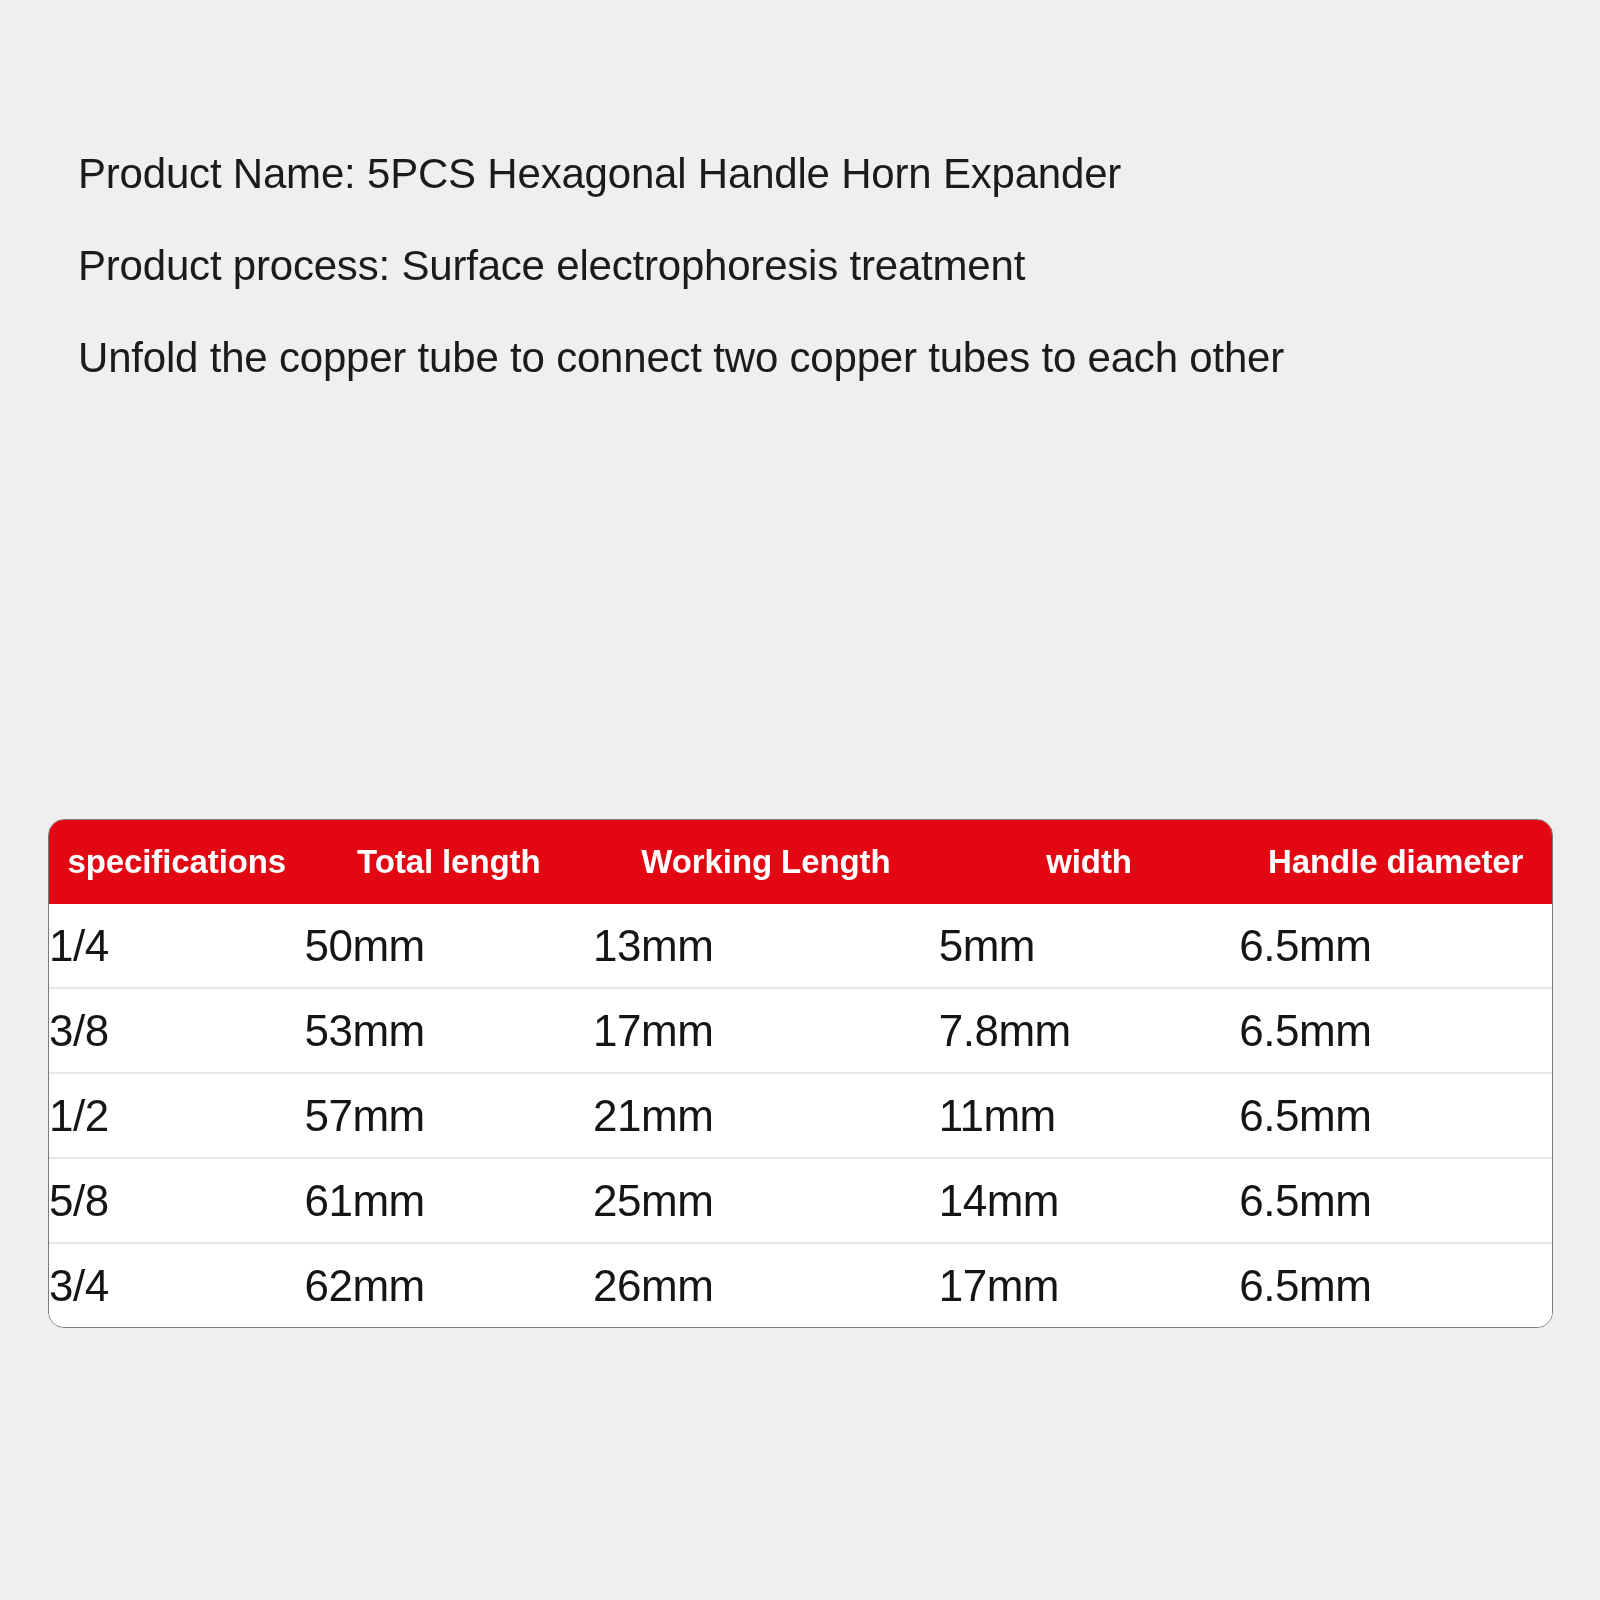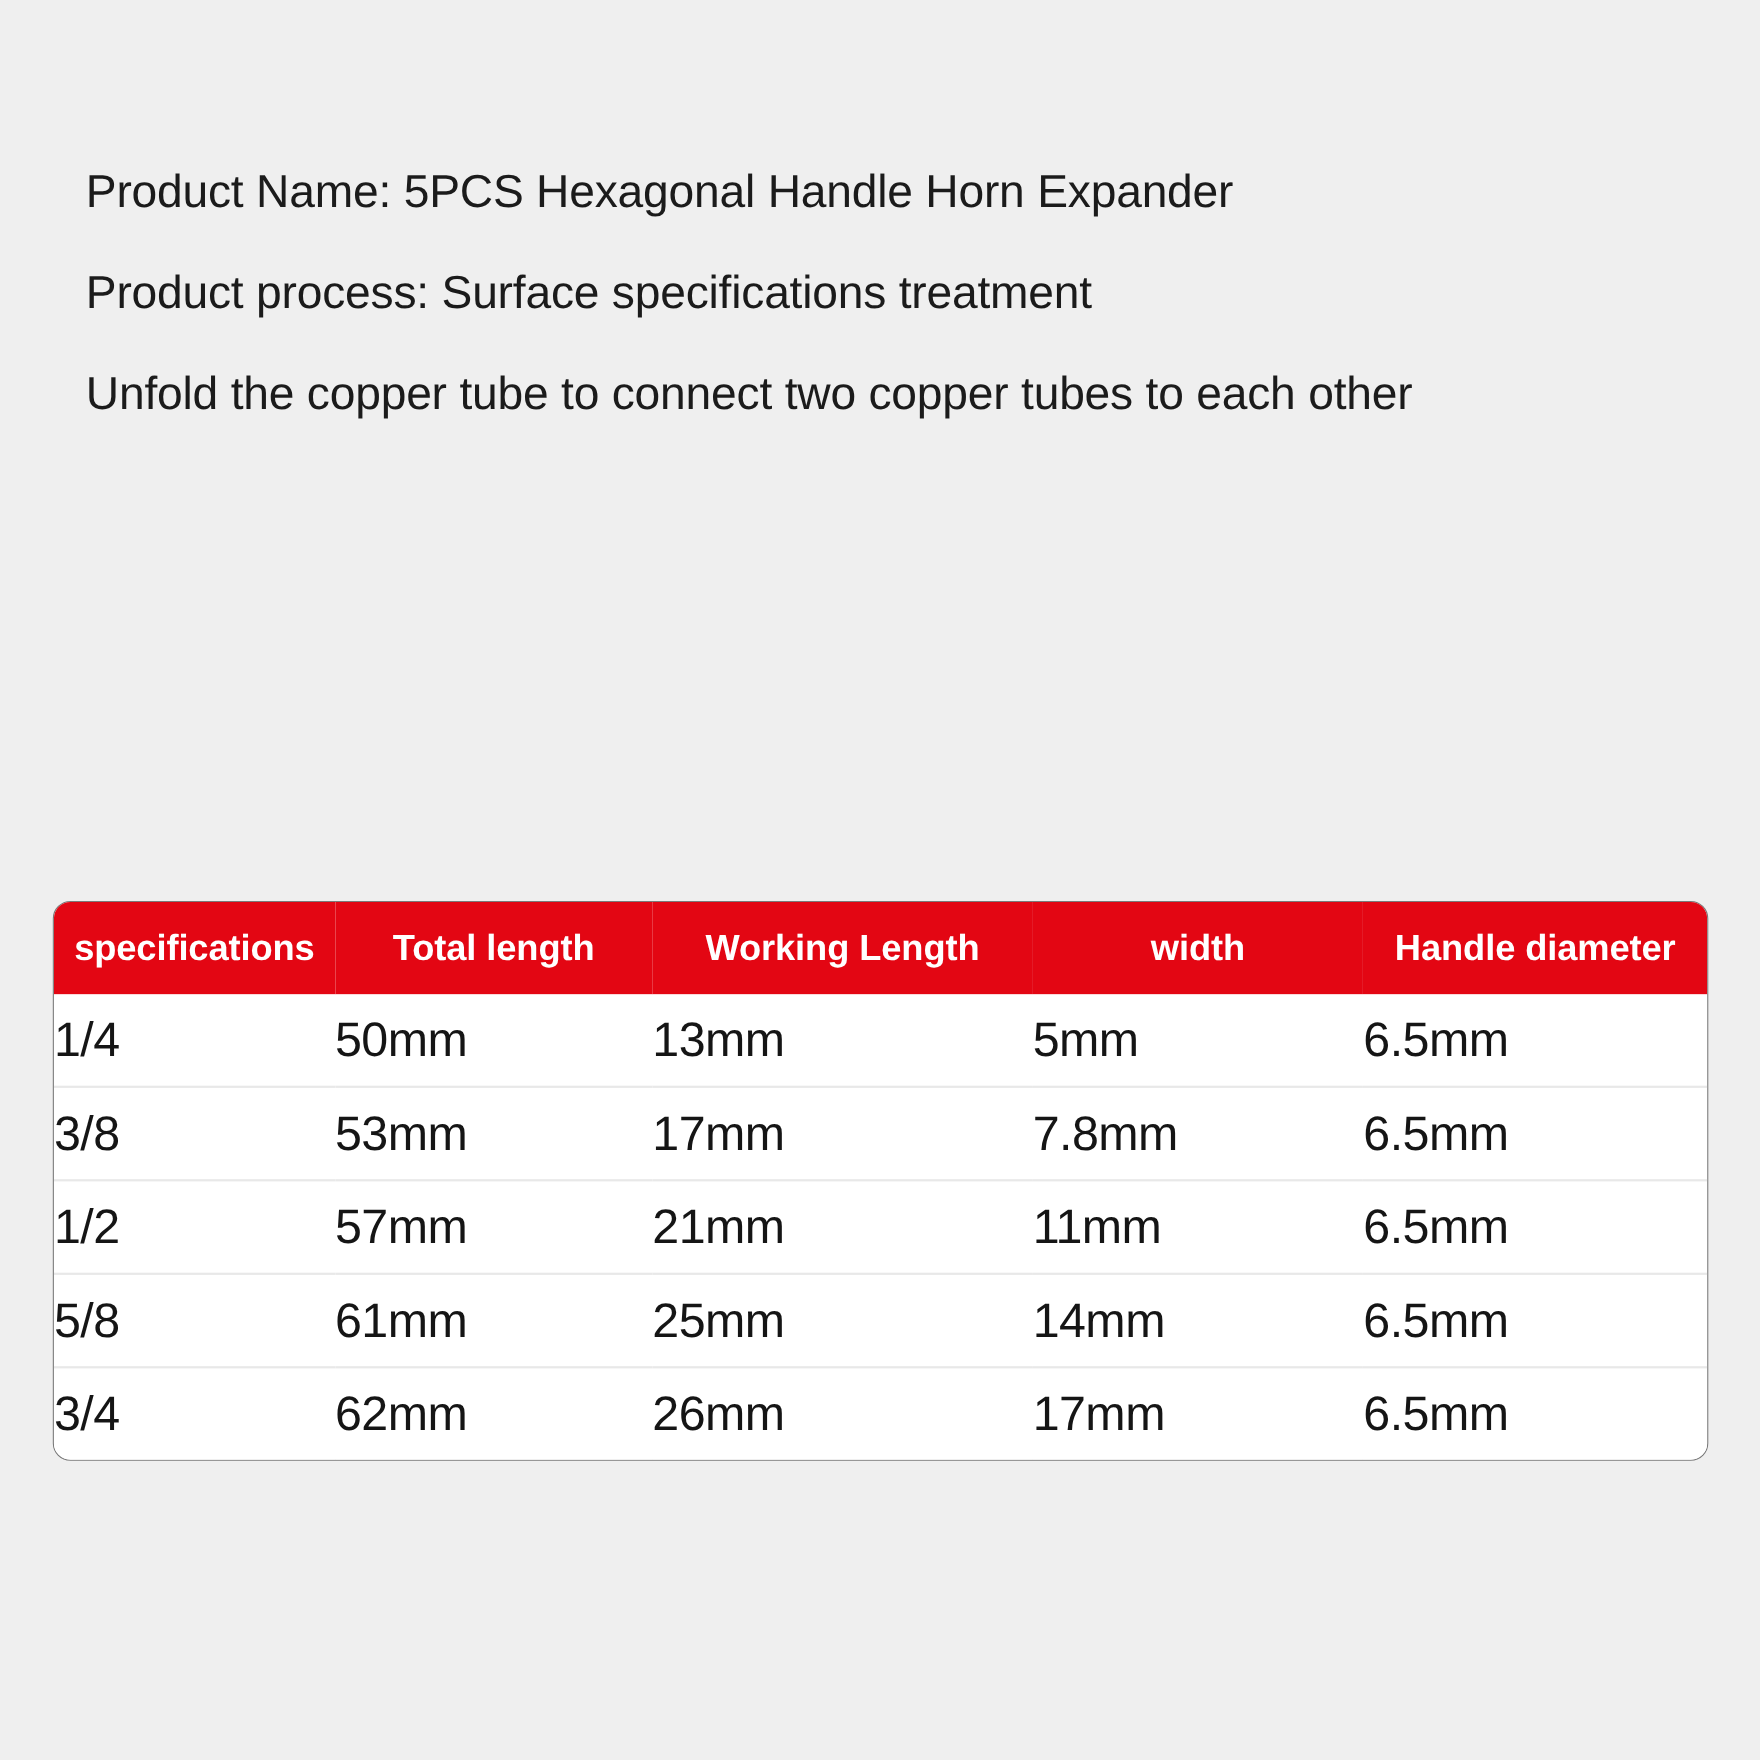--- a/index.html
+++ b/index.html
@@ -91,21 +91,21 @@
   col.c3 { width: 20.0%; }
   col.c4 { width: 20.8%; }
 </style>
 </head>
 <body>
 
 <div class="page">
 
   <div class="desc-block">
     <div class="desc-line">Product Name: 5PCS Hexagonal Handle Horn Expander</div>
-    <div class="desc-line">Product process: Surface specifications treatment</div>
+    <div class="desc-line">Product process: Surface electrophoresis treatment</div>
     <div class="desc-line">Unfold the copper tube to connect two copper tubes to each other</div>
   </div>
 
   <div class="spec-table-wrap">
     <table class="spec-table">
       <colgroup>
         <col class="c0">
           <col class="c1">
           <col class="c2">
           <col class="c3">

